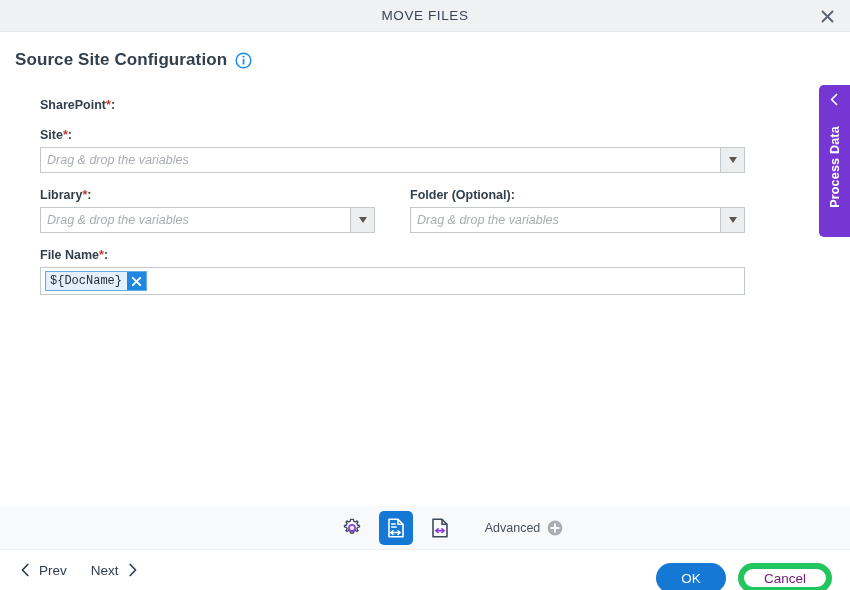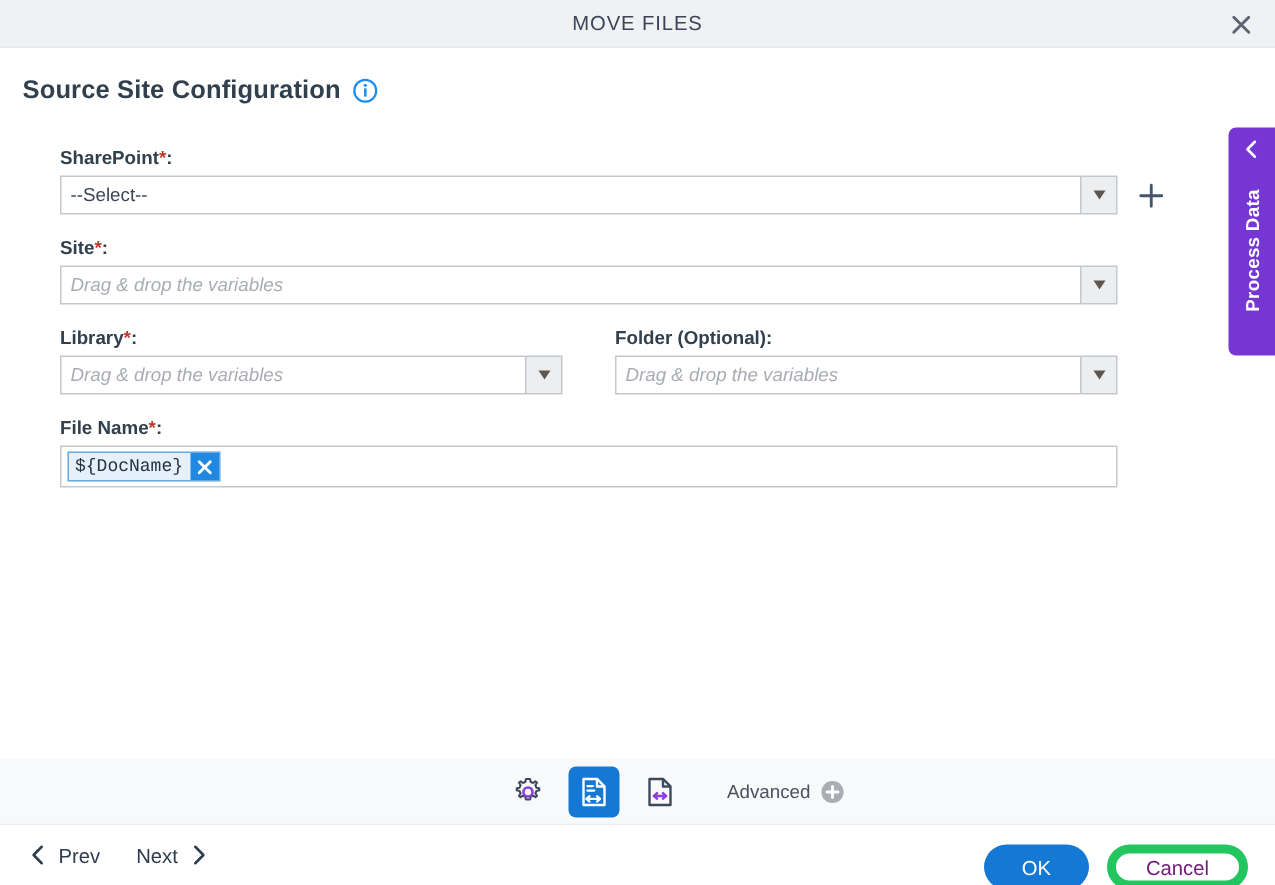--- a/index.html
+++ b/index.html
@@ -310,33 +310,20 @@
         <circle cx="8.5" cy="4.8" r="1.05" fill="#1a8cf0"></circle>
         <rect x="7.7" y="6.9" width="1.7" height="5.6" rx="0.6" fill="#1a8cf0"></rect>
       </svg>
     </div>
 
     <div class="form">
 
       <div class="block">
         <div class="field-label">
           <span>SharePoint</span><span class="req">*</span><span>:</span>
-        </div>
-        <div class="row">
-          <div class="input-wrap fld-sharepoint">
-            <div class="input-text">--Select--</div>
-            <div class="dd-btn">
-              <span class="caret"></span>
-            </div>
-          </div>
-          <div class="plus-btn">
-            <svg width="17" height="17" viewBox="0 0 17 17">
-              <path d="M8.5 1.5 V15.5 M1.5 8.5 H15.5" stroke="#44546b" stroke-width="1.9" stroke-linecap="round"></path>
-            </svg>
-          </div>
         </div>
       </div>
 
       <div class="block">
         <div class="field-label">
           <span>Site</span><span class="req">*</span><span>:</span>
         </div>
         <div class="row">
           <div class="input-wrap fld-site">
             <div class="input-text placeholder">Drag &amp; drop the variables</div>

